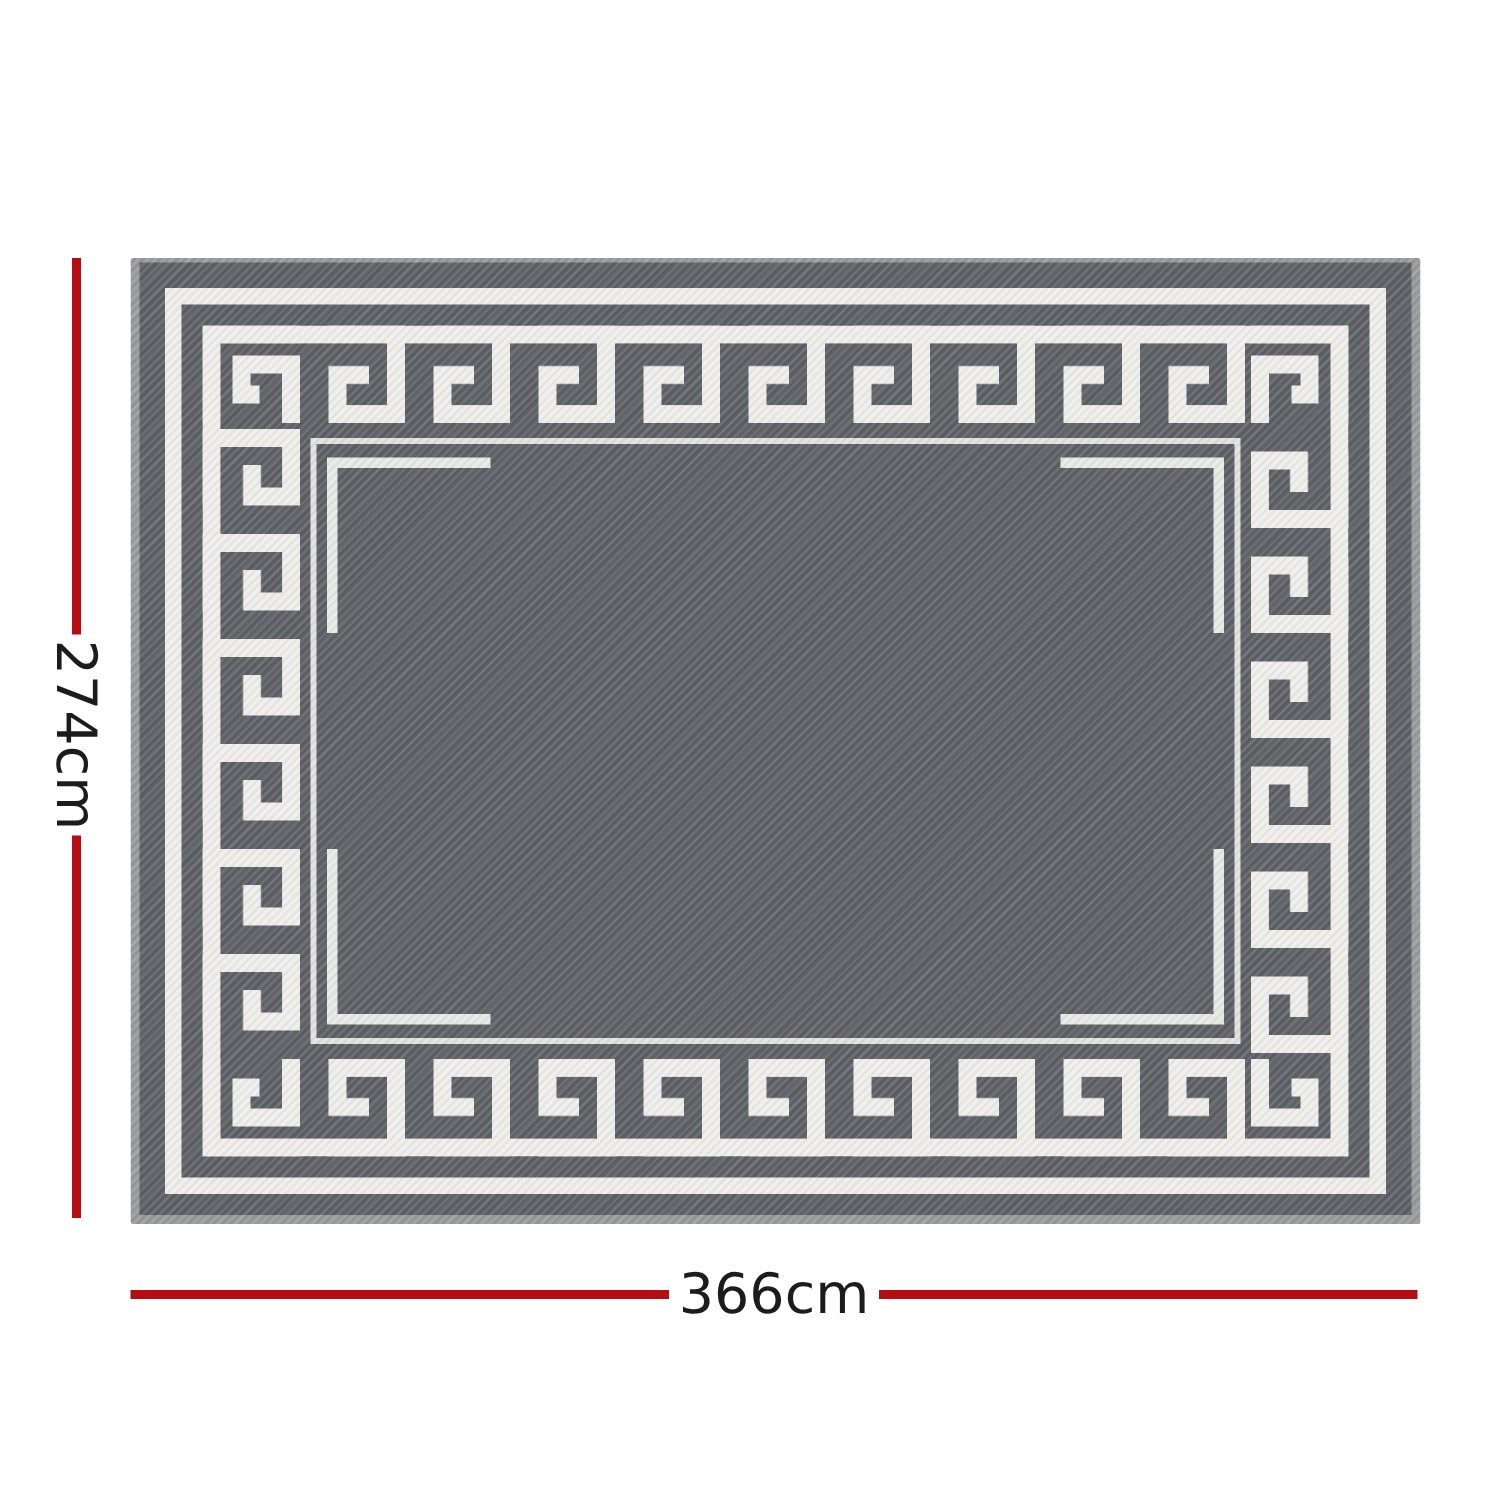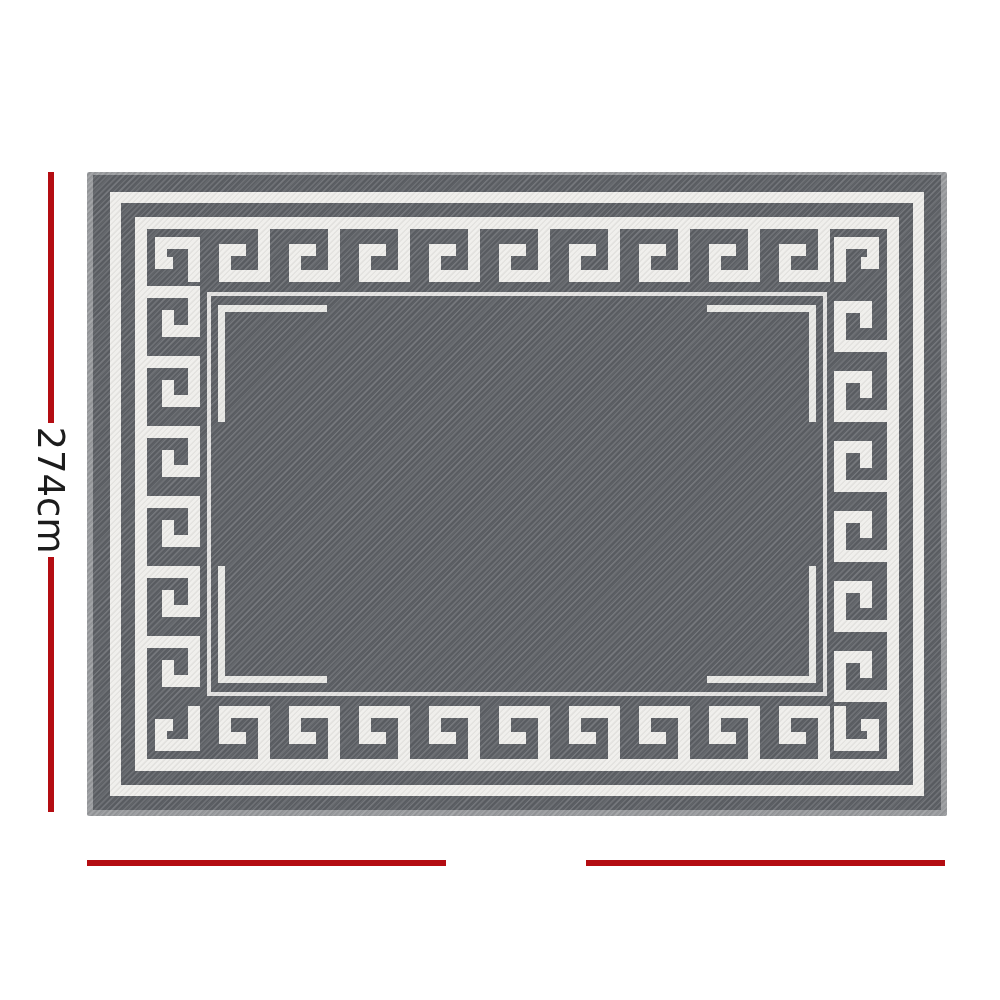--- a/index.html
+++ b/index.html
@@ -163,14 +163,15 @@
     </svg>
   </div>
   <div class="texture"></div>
 
   <div class="dim-line dim-v-top"></div>
   <div class="dim-line dim-v-bottom"></div>
   <div class="dim-label dim-label-height">274cm</div>
 
   <div class="dim-line dim-h-left"></div>
   <div class="dim-line dim-h-right"></div>
+  <div class="dim-label dim-label-width">366cm</div>
 
 </div>
 
 </body></html>

